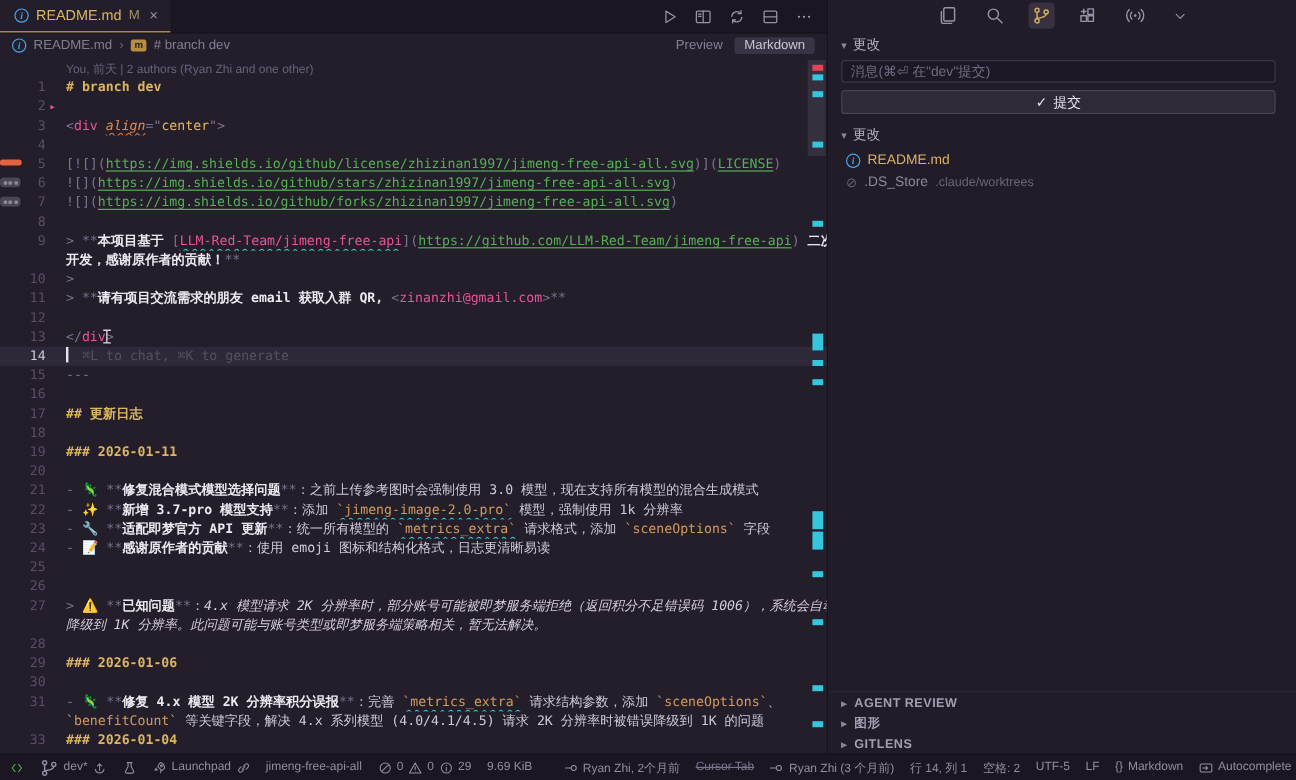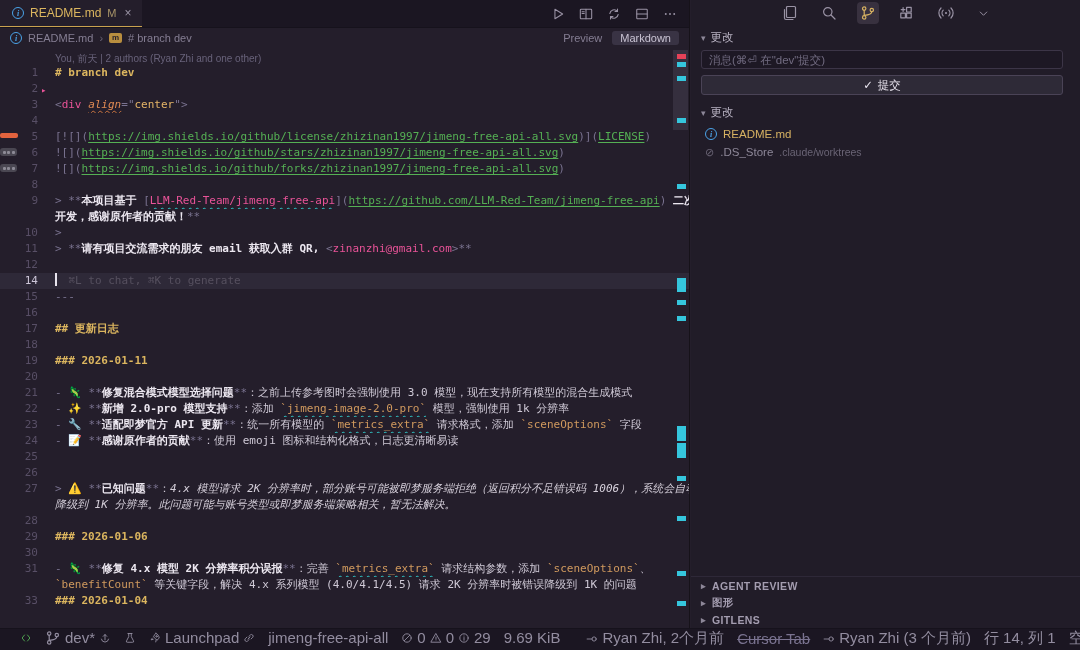--- a/index.html
+++ b/index.html
@@ -87,21 +87,21 @@
   .scm-row .fname { color:#d7b262; }
   .scm-row.ignored .fname { color:#8d8798; }
   .scm-row .fpath { color:#6a6475; font-size:10.5px; }
   .ign-ico { color:#6a6475; font-size:11px; }
   .sb-panels { position:absolute; left:0; right:0; bottom:0; border-top:1px solid #2e2838; }
   .sb-panel { display:flex; align-items:center; gap:6px; height:17px; padding-left:10px; color:#a49db0;
               font-size:10.5px; font-weight:bold; letter-spacing:.4px; cursor:pointer; }
 
   
   .statusbar { position:absolute; left:0; bottom:0; width:1080px; height:22px; background:#1b1622; border-top:1px solid #16121c;
-               display:flex; align-items:flex-start; font-size:15px; color:#938da0; padding:0 20px; overflow:hidden; }
+               display:flex; align-items:center; font-size:10px; color:#938da0; padding:0 8px; overflow:hidden; }
   .sb-item { display:flex; align-items:center; gap:4px; margin-right:13px; white-space:nowrap; cursor:pointer; }
   .sb-right { margin-left:auto; display:flex; align-items:center; }
   .sb-right .sb-item { margin-right:0; margin-left:13px; }
   .sb-item.green { color:#54b054; }
   .sb-item.strike { text-decoration:line-through; color:#7a7390; }
   .icon svg { display:block; }
 </style>
 </head>
 <body>
 
@@ -173,29 +173,32 @@
           <div class="code-row"><span class="ln">4</span><span class="code-text"></span></div>
           <div class="code-row"><span class="ln">5</span><span class="code-text"><span class="sg-p">[![](</span><span class="sg-l">https://img.shields.io/github/license/zhizinan1997/jimeng-free-api-all.svg</span><span class="sg-p">)](</span><span class="sg-l">LICENSE</span><span class="sg-p">)</span></span></div>
           <div class="code-row"><span class="ln">6</span><span class="code-text"><span class="sg-p">![](</span><span class="sg-l">https://img.shields.io/github/stars/zhizinan1997/jimeng-free-api-all.svg</span><span class="sg-p">)</span></span></div>
           <div class="code-row"><span class="ln">7</span><span class="code-text"><span class="sg-p">![](</span><span class="sg-l">https://img.shields.io/github/forks/zhizinan1997/jimeng-free-api-all.svg</span><span class="sg-p">)</span></span></div>
           <div class="code-row"><span class="ln">8</span><span class="code-text"></span></div>
           <div class="code-row"><span class="ln">9</span><span class="code-text"><span class="sg-p">&gt; </span><span class="sg-p">**</span><span class="sg-b">本项目基于 </span><span class="sg-p">[</span><span class="sg-lp">LLM-Red-Team/jimeng-free-api</span><span class="sg-p">](</span><span class="sg-l">https://github.com/LLM-Red-Team/jimeng-free-api</span><span class="sg-p">)</span><span class="sg-b"> 二次</span></span></div>
           <div class="code-row"><span class="ln"></span><span class="code-text"><span class="sg-b">开发，感谢原作者的贡献！</span><span class="sg-p">**</span></span></div>
           <div class="code-row"><span class="ln">10</span><span class="code-text"><span class="sg-p">&gt;</span></span></div>
           <div class="code-row"><span class="ln">11</span><span class="code-text"><span class="sg-p">&gt; </span><span class="sg-p">**</span><span class="sg-b">请有项目交流需求的朋友 email 获取入群 QR, </span><span class="sg-p">&lt;</span><span class="sg-e">zinanzhi@gmail.com</span><span class="sg-p">&gt;</span><span class="sg-p">**</span></span></div>
           <div class="code-row"><span class="ln">12</span><span class="code-text"></span></div>
+          <div class="code-row"><span class="ln">13</span><span class="code-text"><span class="sg-p">&lt;/</span><span class="sg-t">div</span><span class="sg-p">&gt;</span></span><span class="mouse-ibeam" style="left: 84px; top: 1px;"><svg width="13" height="13" viewBox="0 0 16 16" fill="none" stroke="currentColor" stroke-width="1.2" stroke-linecap="round" stroke-linejoin="round">
+                <path d="M3 1.5h2.4M7.4 1.5H9.8M6.2 1.5v13M3 14.5h2.4M7.4 14.5H9.8" stroke="#dcd8e2" stroke-width="1.4"></path>
+              </svg></span></div>
           <div class="code-row current"><span class="ln">14</span><span class="code-text"><span class="caret"></span><span class="ghost">⌘L to chat, ⌘K to generate</span></span></div>
           <div class="code-row"><span class="ln">15</span><span class="code-text"><span class="sg-p">---</span></span></div>
           <div class="code-row"><span class="ln">16</span><span class="code-text"></span></div>
           <div class="code-row"><span class="ln">17</span><span class="code-text"><span class="sg-h">## 更新日志</span></span></div>
           <div class="code-row"><span class="ln">18</span><span class="code-text"></span></div>
           <div class="code-row"><span class="ln">19</span><span class="code-text"><span class="sg-h">### 2026-01-11</span></span></div>
           <div class="code-row"><span class="ln">20</span><span class="code-text"></span></div>
           <div class="code-row"><span class="ln">21</span><span class="code-text"><span class="sg-p">- </span><span class="sg-em">🦎 </span><span class="sg-p">**</span><span class="sg-b">修复混合模式模型选择问题</span><span class="sg-p">**</span><span class="sg-x">：之前上传参考图时会强制使用 3.0 模型，现在支持所有模型的混合生成模式</span></span></div>
-          <div class="code-row"><span class="ln">22</span><span class="code-text"><span class="sg-p">- </span><span class="sg-em">✨ </span><span class="sg-p">**</span><span class="sg-b">新增 2.0-pro 模型支持</span><span class="sg-p">**</span><span class="sg-x">：添加 </span><span class="sg-cs">`jimeng-image-2.0-pro`</span><span class="sg-x"> 模型，强制使用 1k 分辨率</span></span></div>
+          <div class="code-row"><span class="ln">22</span><span class="code-text"><span class="sg-p">- </span><span class="sg-em">✨ </span><span class="sg-p">**</span><span class="sg-b">新增 3.7-pro 模型支持</span><span class="sg-p">**</span><span class="sg-x">：添加 </span><span class="sg-cs">`jimeng-image-2.0-pro`</span><span class="sg-x"> 模型，强制使用 1k 分辨率</span></span></div>
           <div class="code-row"><span class="ln">23</span><span class="code-text"><span class="sg-p">- </span><span class="sg-em">🔧 </span><span class="sg-p">**</span><span class="sg-b">适配即梦官方 API 更新</span><span class="sg-p">**</span><span class="sg-x">：统一所有模型的 </span><span class="sg-cs">`metrics_extra`</span><span class="sg-x"> 请求格式，添加 </span><span class="sg-c">`sceneOptions`</span><span class="sg-x"> 字段</span></span></div>
           <div class="code-row"><span class="ln">24</span><span class="code-text"><span class="sg-p">- </span><span class="sg-em">📝 </span><span class="sg-p">**</span><span class="sg-b">感谢原作者的贡献</span><span class="sg-p">**</span><span class="sg-x">：使用 emoji 图标和结构化格式，日志更清晰易读</span></span></div>
           <div class="code-row"><span class="ln">25</span></div>
           <div class="code-row"><span class="ln">26</span><span class="code-text"></span></div>
           <div class="code-row"><span class="ln">27</span><span class="code-text"><span class="sg-p">&gt; </span><span class="sg-em">⚠️ </span><span class="sg-p">**</span><span class="sg-b">已知问题</span><span class="sg-p">**</span><span class="sg-x">：</span><span class="sg-i">4.x 模型请求 2K 分辨率时，部分账号可能被即梦服务端拒绝（返回积分不足错误码 1006），系统会自动</span></span></div>
           <div class="code-row"><span class="ln"></span><span class="code-text"><span class="sg-i">降级到 1K 分辨率。此问题可能与账号类型或即梦服务端策略相关，暂无法解决。</span></span></div>
           <div class="code-row"><span class="ln">28</span><span class="code-text"></span></div>
           <div class="code-row"><span class="ln">29</span><span class="code-text"><span class="sg-h">### 2026-01-06</span></span></div>
           <div class="code-row"><span class="ln">30</span><span class="code-text"></span></div>
           <div class="code-row"><span class="ln">31</span><span class="code-text"><span class="sg-p">- </span><span class="sg-em">🦎 </span><span class="sg-p">**</span><span class="sg-b">修复 4.x 模型 2K 分辨率积分误报</span><span class="sg-p">**</span><span class="sg-x">：完善 </span><span class="sg-cs">`metrics_extra`</span><span class="sg-x"> 请求结构参数，添加 </span><span class="sg-c">`sceneOptions`</span><span class="sg-x">、</span></span></div>

